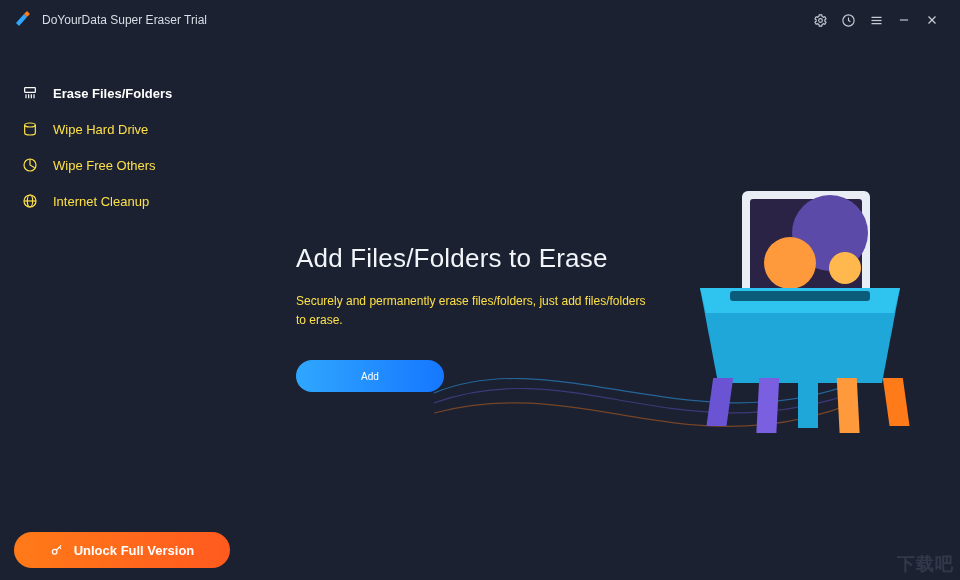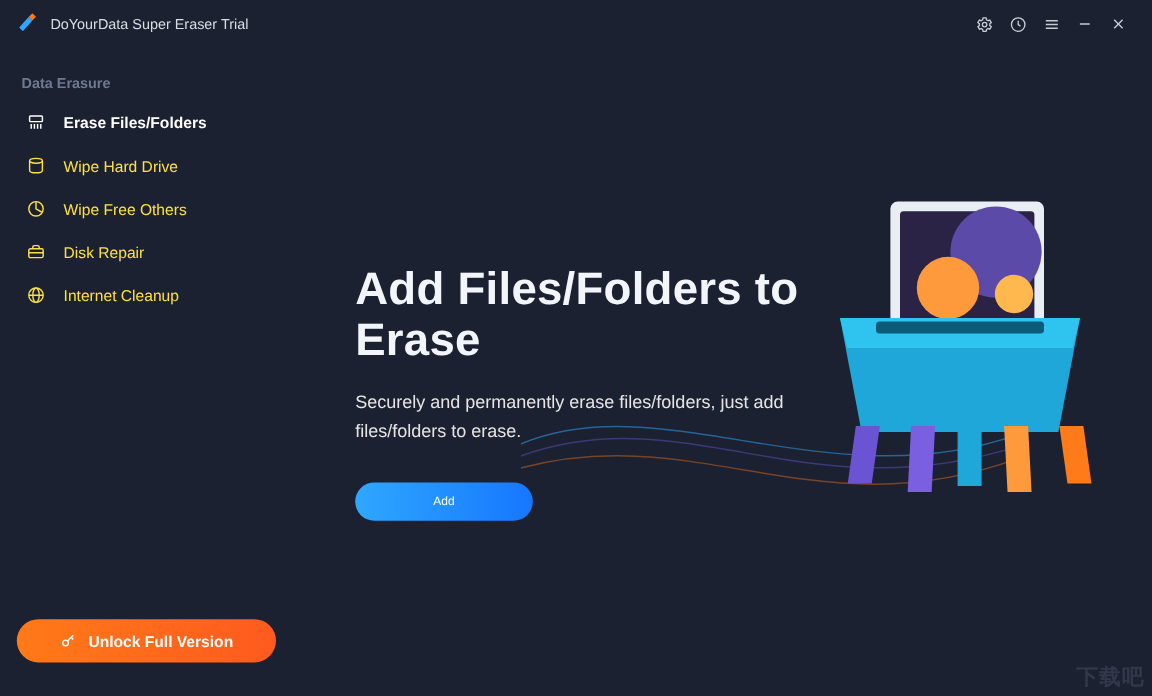--- a/index.html
+++ b/index.html
@@ -1,34 +1,34 @@
 <!DOCTYPE html>
 <html><head>
 <meta charset="utf-8">
 <style>
 * { margin: 0; padding: 0; box-sizing: border-box; font-family: -apple-system, "Segoe UI", Arial, sans-serif; }
 body { width: 960px; height: 580px; background: #1b2130; overflow: hidden; }
-.app { width: 960px; height: 580px; display: flex; flex-direction: column; background: #1b2130; border-radius: 8px; }
+.app { width: 960px; height: 580px; display: flex; flex-direction: column; background: #1b2130; border-radius: 8px; gap: 23px; }
 .titlebar { height: 40px; display: flex; align-items: center; padding: 0 14px; color: #cfd5de; font-size: 12px; }
 .titlebar .logo { width: 18px; height: 18px; margin-right: 10px; display: flex; align-items: center; justify-content: center; }
 .titlebar .title { flex: 0 0 auto; color: #d9dee6; font-size: 12px; }
 .titlebar .spacer { flex: 1; }
 .titlebar .tb-btn { width: 28px; height: 28px; display: flex; align-items: center; justify-content: center; color: #c6ccd6; cursor: pointer; }
 .body { flex: 1; display: flex; min-height: 0; }
 .sidebar { width: 244px; background: #1b2130; display: flex; flex-direction: column; padding-top: 12px; }
 .sec-label { color: #6f7a8f; font-size: 12px; font-weight: 600; padding: 10px 18px 8px; }
 .nav-item { display: flex; align-items: center; gap: 14px; height: 36px; padding: 0 18px; color: #fde047; font-size: 13px; cursor: pointer; border-left: 3px solid transparent; }
 .nav-item.active { color: #ffffff; font-weight: 700; border-left: 3px solid transparent; }
 .nav-icon { width: 18px; height: 18px; flex: 0 0 18px; display: flex; align-items: center; justify-content: center; color: inherit; }
 .sidebar .grow { flex: 1; }
-.unlock-btn { margin: 0 14px 28px; height: 36px; border-radius: 18px; background: linear-gradient(90deg, #ff7a18, #ff5a1f); display: flex; align-items: center; justify-content: center; gap: 10px; color: #fff; font-size: 13px; font-weight: 600; cursor: pointer; }
+.unlock-btn { margin: 0 14px 12px; height: 36px; border-radius: 18px; background: linear-gradient(90deg, #ff7a18, #ff5a1f); display: flex; align-items: center; justify-content: center; gap: 10px; color: #fff; font-size: 13px; font-weight: 600; cursor: pointer; }
 .main { flex: 1; position: relative; background: #1b2130; }
 .content { position: absolute; left: 52px; top: 180px; width: 400px; color: #e9edf4; }
-.content h1 { font-size: 38px; font-weight: 700; color: #f2f5f9; letter-spacing: 0.2px; margin-bottom: 18px; }
-.content p { font-size: 15px; line-height: 1.6; color: #e5e5e5; max-width: 360px; }
+.content h1 { font-size: 26px; font-weight: 400; color: #f2f5f9; letter-spacing: 0.2px; margin-bottom: 18px; }
+.content p { font-size: 12px; line-height: 1.6; color: #fde047; max-width: 360px; }
 .add-btn { margin-top: 30px; width: 148px; height: 32px; border-radius: 16px; background: linear-gradient(90deg, #2fa7ff, #1677ff); display: flex; align-items: center; justify-content: center; color: #fff; font-size: 10px; cursor: pointer; }
 .hero { position: absolute; right: 30px; top: 110px; width: 260px; height: 260px; }
 .watermark { position: absolute; right: 6px; bottom: 4px; color: #59637a; font-size: 18px; font-weight: 600; letter-spacing: 1px; opacity: 0.35; margin-left: 35px; }
 .curves { position: absolute; left: 190px; top: 270px; width: 420px; height: 120px; pointer-events: none; }
 svg { display: block; }
 </style>
 </head>
 <body>
 
 <div class="app">
@@ -80,21 +80,20 @@
             <line x1="6" y1="6" x2="18" y2="18"></line>
             <line x1="18" y1="6" x2="6" y2="18"></line>
           </svg>
       </span>
     </div>
   </div>
 
   <div class="body">
 
     <div class="sidebar">
-      <div class="sec-label">Data Erasure</div>
 
       <div class="nav-item active">
         <span class="nav-icon">
           <svg width="16" height="16" viewBox="0 0 24 24" fill="none" stroke="currentColor" stroke-width="1.8">
             <rect x="4" y="4" width="16" height="7" rx="1"></rect>
               <line x1="6" y1="14" x2="6" y2="20"></line>
               <line x1="10" y1="14" x2="10" y2="20"></line>
               <line x1="14" y1="14" x2="14" y2="20"></line>
               <line x1="18" y1="14" x2="18" y2="20"></line>
           </svg>
@@ -116,30 +115,20 @@
         <span class="nav-icon">
           <svg width="16" height="16" viewBox="0 0 24 24" fill="none" stroke="currentColor" stroke-width="1.8">
             <circle cx="12" cy="12" r="9"></circle>
               <path d="M12 3v9l7 4"></path>
           </svg>
         </span>
         <span>Wipe Free Others</span>
       </div>
 
 
-      <div class="nav-item">
-        <span class="nav-icon">
-          <svg width="16" height="16" viewBox="0 0 24 24" fill="none" stroke="currentColor" stroke-width="1.8">
-            <rect x="3" y="8" width="18" height="11" rx="2"></rect>
-              <path d="M8 8V6a2 2 0 0 1 2-2h4a2 2 0 0 1 2 2v2"></path>
-              <line x1="3" y1="13" x2="21" y2="13"></line>
-          </svg>
-        </span>
-        <span>Disk Repair</span>
-      </div>
 
 
       <div class="nav-item">
         <span class="nav-icon">
           <svg width="16" height="16" viewBox="0 0 24 24" fill="none" stroke="currentColor" stroke-width="1.8">
             <circle cx="12" cy="12" r="9"></circle>
               <ellipse cx="12" cy="12" rx="4" ry="9"></ellipse>
               <line x1="3" y1="12" x2="21" y2="12"></line>
           </svg>
         </span>

